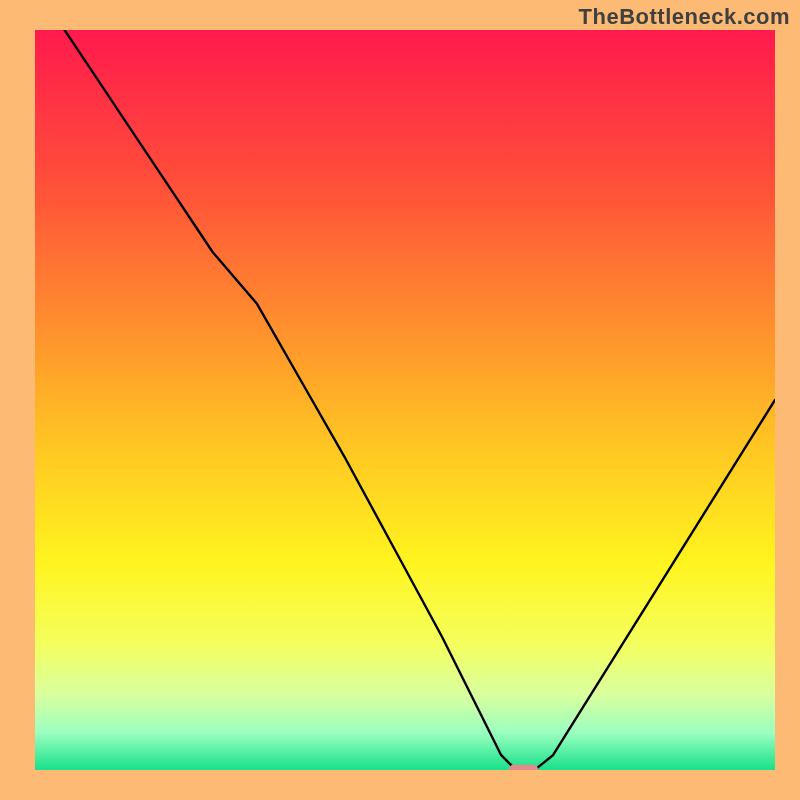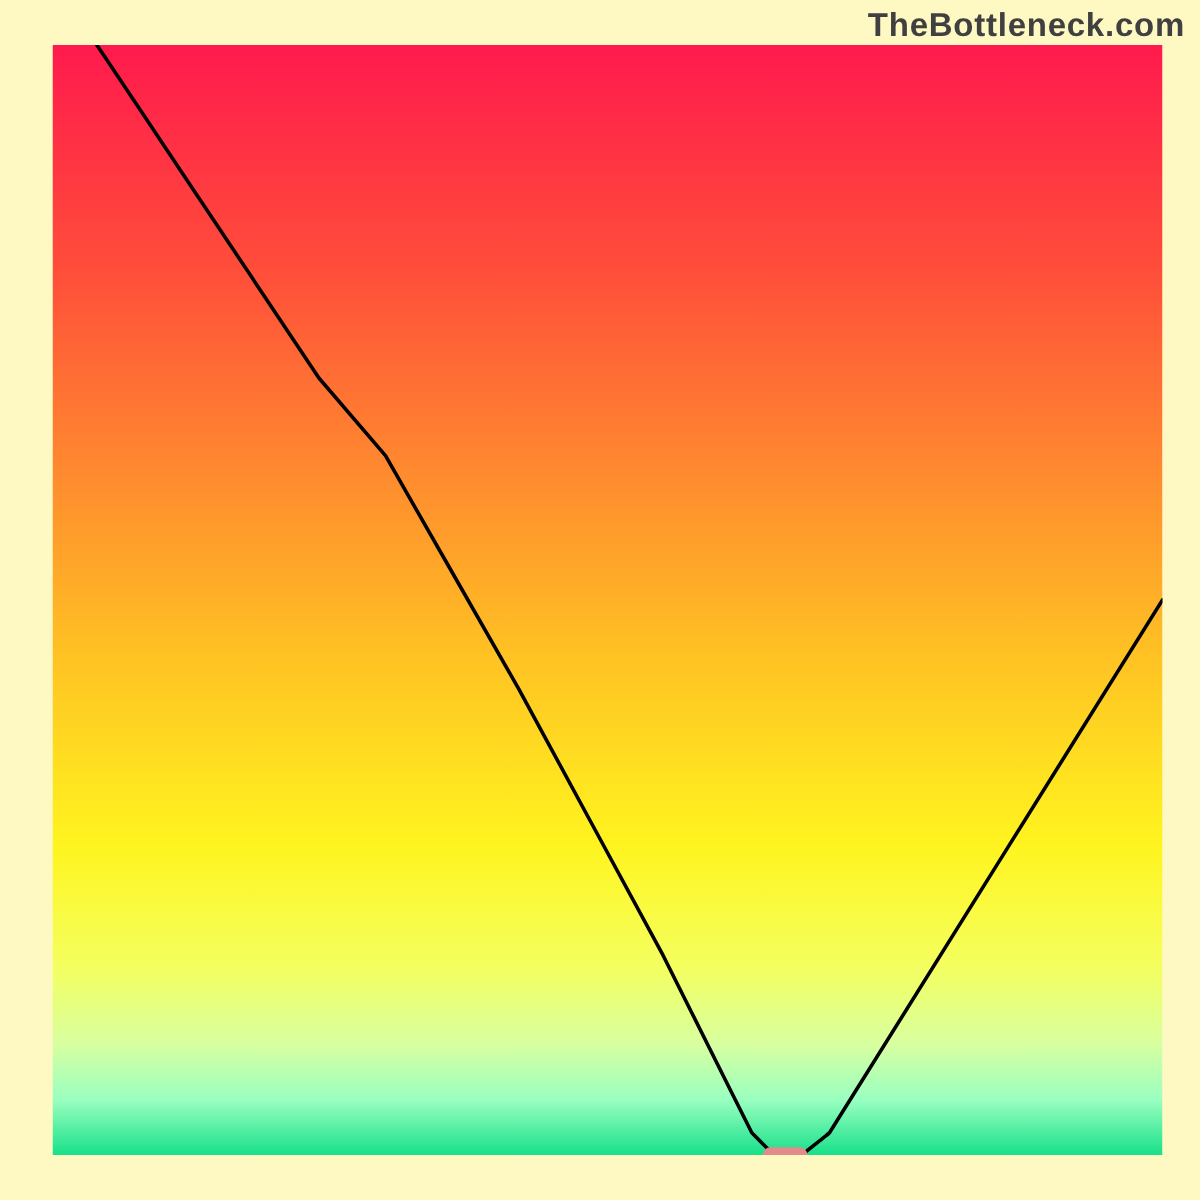--- a/index.html
+++ b/index.html
@@ -8,21 +8,21 @@
     width: 800px;
     height: 800px;
     background: #000;
     overflow: hidden;
     font-family: Arial, Helvetica, sans-serif;
   }
   .frame {
     position: relative;
     width: 800px;
     height: 800px;
-    background: #fef9c3;
+    background: #fdba74;
   }
   .watermark {
     position: absolute;
     top: 4px;
     right: 10px;
     color: #404040;
     font-size: 22px;
     font-weight: 600;
     letter-spacing: 0.5px;
     z-index: 5;

